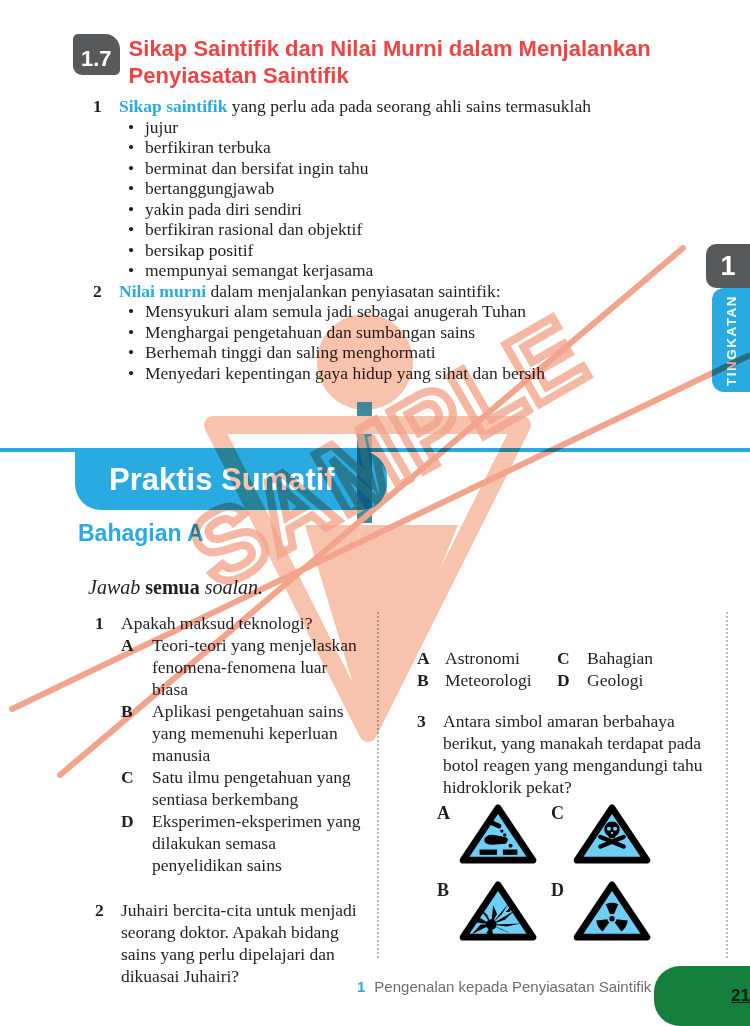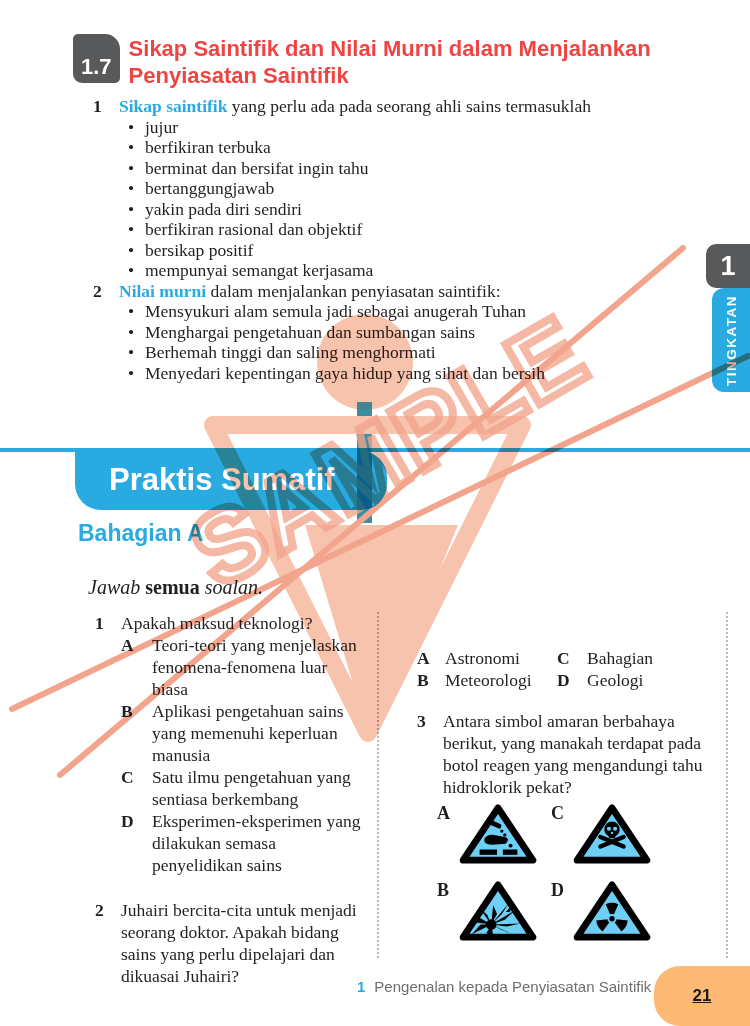--- a/index.html
+++ b/index.html
@@ -2,21 +2,21 @@
 <html><head>
 <meta charset="utf-8">
 <style>
   html,body{margin:0;padding:0;background:#e8e8e8;}
   .page{position:relative;width:750px;height:1026px;background:#ffffff;overflow:hidden;
         font-family:"Liberation Serif",serif;color:#231f20;}
 
   
   .topic{position:absolute;left:73px;top:34px;width:625px;display:flex;gap:9px;align-items:flex-start;}
   .topic-badge{flex:none;background:#58595b;color:#fff;font:bold 22px/26px "Liberation Sans",sans-serif;
-               padding:20px 8px 3px 8px;border-radius:5px 15px 5px 9px;}
+               padding:12px 8px 3px 8px;border-radius:5px 15px 5px 9px;}
   .topic-title{color:#ef4444;font:bold 22px/27px "Liberation Sans",sans-serif;margin-top:1px;}
 
   
   .notes{position:absolute;left:93px;top:96px;width:592px;font-size:17.5px;line-height:20.5px;}
   .note-item{display:flex;}
   .note-num{flex:none;width:26px;font-weight:bold;}
   .lead{color:#29abe2;font-weight:bold;margin-top:37px;}
   ul.bullets{margin:0;padding:0;list-style:none;}
   .bullets li{display:flex;}
   .b-dot{flex:none;width:26px;padding-left:9px;box-sizing:border-box;}
@@ -59,22 +59,22 @@
   .tab-label{width:38px;height:104px;background:#29abe2;border-radius:12px 0 0 12px;
              display:flex;align-items:center;justify-content:center;}
   .tab-label span{writing-mode:vertical-rl;transform:rotate(180deg);color:#fff;
                   font:bold 13.5px "Liberation Sans",sans-serif;letter-spacing:1.5px;}
 
   
   .footer{position:absolute;left:357px;top:978px;display:flex;gap:9px;
           font-family:"Liberation Sans",sans-serif;font-size:15px;}
   .footer-num{color:#29abe2;font-weight:bold;}
   .footer-title{color:#6d6e71;}
-  .pagebox{position:absolute;right:0;top:966px;width:96px;height:60px;background:#fdba74;
-           border-radius:26px 0 0 26px;display:flex;align-items:center;justify-content:center;
+  .pagebox{position:absolute;right:0;top:966px;width:96px;height:60px;background:#15803d;
+           border-radius:26px 0 0 26px;display:flex;align-items:center;justify-content:flex-end;
            font:bold 17px "Liberation Sans",sans-serif;color:#1a1a1a;text-decoration:underline;}
 
   
   .watermark{position:absolute;inset:0;z-index:6;pointer-events:none;mix-blend-mode:multiply;}
   .watermark svg{display:block;}
 </style>
 </head>
 <body>
 
 <div class="page">

